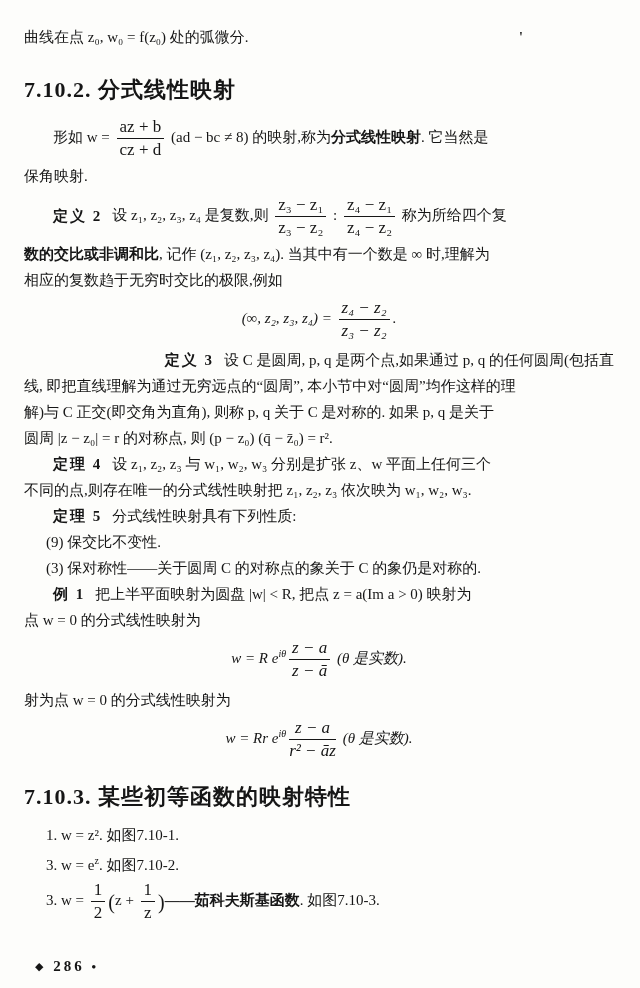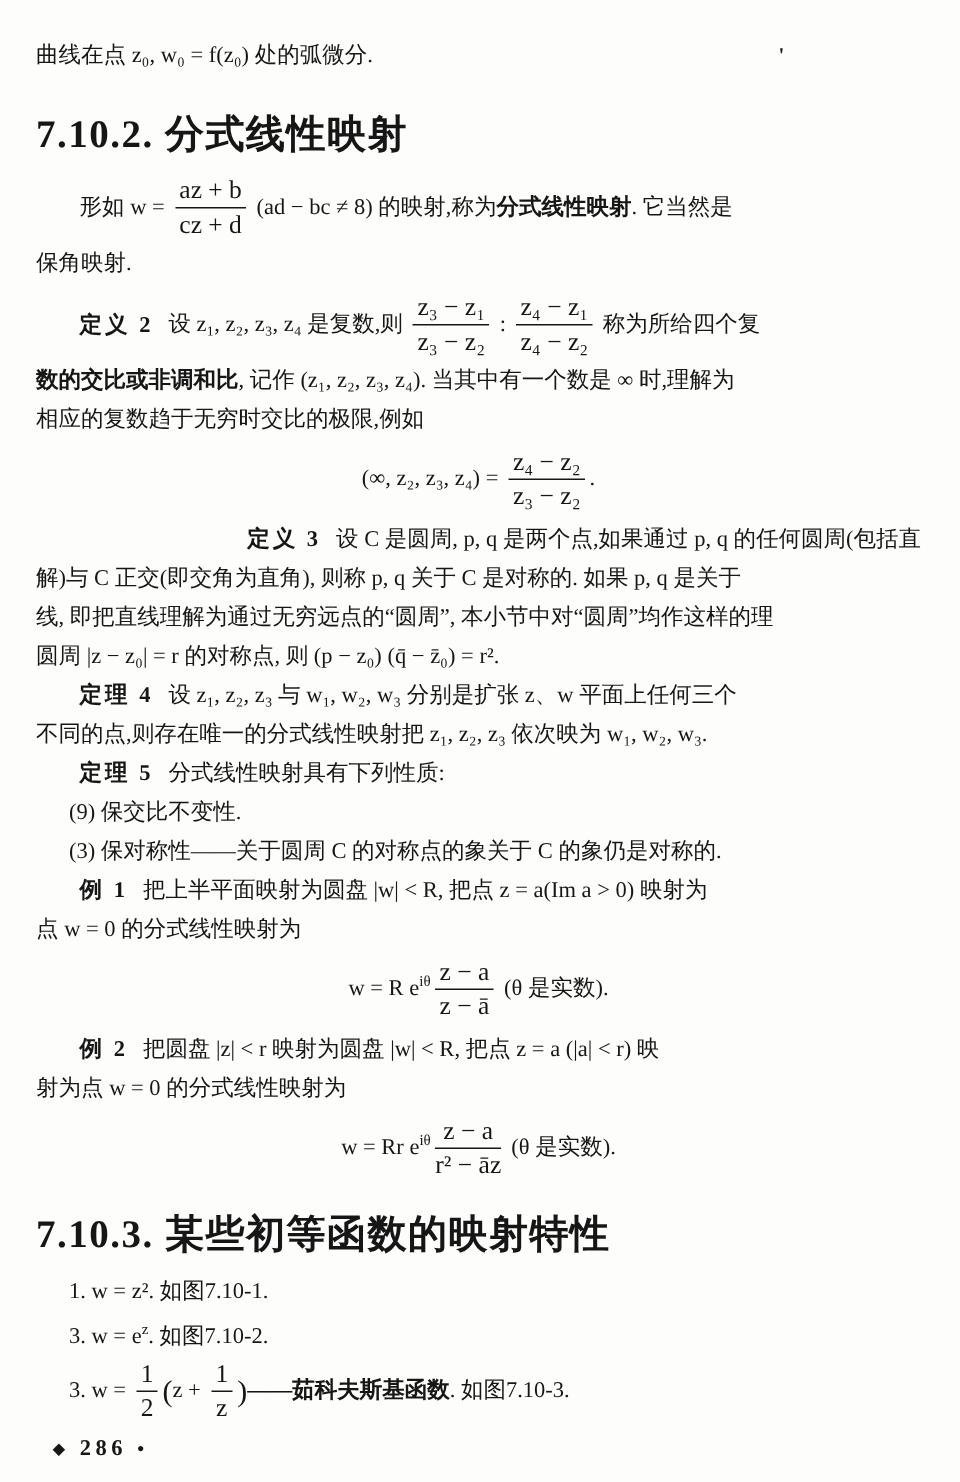--- a/index.html
+++ b/index.html
@@ -13,21 +13,21 @@
   }
   .page-inner{
     padding:24px 26px 0 24px;
     font-size:15px;
     line-height:26px;
   }
   .line{white-space:nowrap;overflow:hidden;}
   .ind{padding-left:29px;}
   .ind-sm{padding-left:22px;}
   .heading{
-    font-size:26px;
+    font-size:22px;
     font-weight:700;
     letter-spacing:1px;
     line-height:30px;
     white-space:nowrap;
   }
   .b{font-weight:700;}
   .label{font-weight:700;letter-spacing:2px;margin-right:10px;}
   
   .frac{
     display:inline-block;
@@ -40,20 +40,21 @@
     top:-1px;
   }
   .frac .fnum{display:block;border-bottom:1.4px solid #161616;padding:0 3px 1px;}
   .frac .fden{display:block;padding-top:1px;}
   .tall{padding-top:3px;padding-bottom:3px;}
   .formula{
     text-align:center;
     margin:3px 0;
     padding:3px 0;
     white-space:nowrap;
+    font-style:italic;
   }
   sup{font-size:10px;vertical-align:super;letter-spacing:0;}
   .paren{font-size:20px;vertical-align:middle;position:relative;top:-1px;}
   .stray-mark{
     position:absolute;left:519px;top:30px;
     font-size:14px;font-weight:700;
   }
   .footer{
     position:absolute;left:35px;bottom:13px;
     font-size:15px;font-weight:700;letter-spacing:3px;
@@ -85,22 +86,22 @@
   </div>
   <div class="line">相应的复数趋于无穷时交比的极限,例如</div>
 
   <div class="formula">
     <span>(∞, z₂, z₃, z₄) = </span><span class="frac"><span class="fnum">z₄ − z₂</span><span class="fden">z₃ − z₂</span></span><span>.</span>
   </div>
 
   <div class="line ind" style="margin-top:3px;text-align:right;">
     <span class="label">定义 3</span><span>设 C 是圆周, p, q 是两个点,如果通过 p, q 的任何圆周(包括直</span>
   </div>
+  <div class="line">线, 即把直线理解为通过无穷远点的“圆周”, 本小节中对“圆周”均作这样的理</div>
   <div class="line">解)与 C 正交(即交角为直角), 则称 p, q 关于 C 是对称的. 如果 p, q 是关于</div>
-  <div class="line">线, 即把直线理解为通过无穷远点的“圆周”, 本小节中对“圆周”均作这样的理</div>
   <div class="line">圆周 |z − z₀| = r 的对称点, 则 (p − z₀) (q̄ − z̄₀) = r².</div>
 
   <div class="line ind">
     <span class="label">定理 4</span><span>设 z₁, z₂, z₃ 与 w₁, w₂, w₃ 分别是扩张 z、w 平面上任何三个</span>
   </div>
   <div class="line">不同的点,则存在唯一的分式线性映射把 z₁, z₂, z₃ 依次映为 w₁, w₂, w₃.</div>
 
   <div class="line ind">
     <span class="label">定理 5</span><span>分式线性映射具有下列性质:</span>
   </div>
@@ -110,23 +111,20 @@
 
   <div class="line ind">
     <span class="label">例 1</span><span>把上半平面映射为圆盘 |w| &lt; R, 把点 z = a(Im a &gt; 0) 映射为</span>
   </div>
   <div class="line">点 w = 0 的分式线性映射为</div>
 
   <div class="formula">
     <span>w = R e</span><sup>iθ</sup><span class="frac"><span class="fnum">z − a</span><span class="fden">z − ā</span></span><span> (θ 是实数).</span>
   </div>
 
-  <div class="line ind">
-    <span class="label">例 2</span><span>把圆盘 |z| &lt; r 映射为圆盘 |w| &lt; R, 把点 z = a (|a| &lt; r) 映</span>
-  </div>
   <div class="line">射为点 w = 0 的分式线性映射为</div>
 
   <div class="formula">
     <span>w = Rr e</span><sup>iθ</sup><span class="frac"><span class="fnum">z − a</span><span class="fden">r² − āz</span></span><span> (θ 是实数).</span>
   </div>
 
   <div class="heading" style="margin-top:18px;">7.10.3. 某些初等函数的映射特性</div>
 
   <div class="line ind-sm" style="margin-top:10px;">1. w = z².  如图7.10-1.</div>
 

